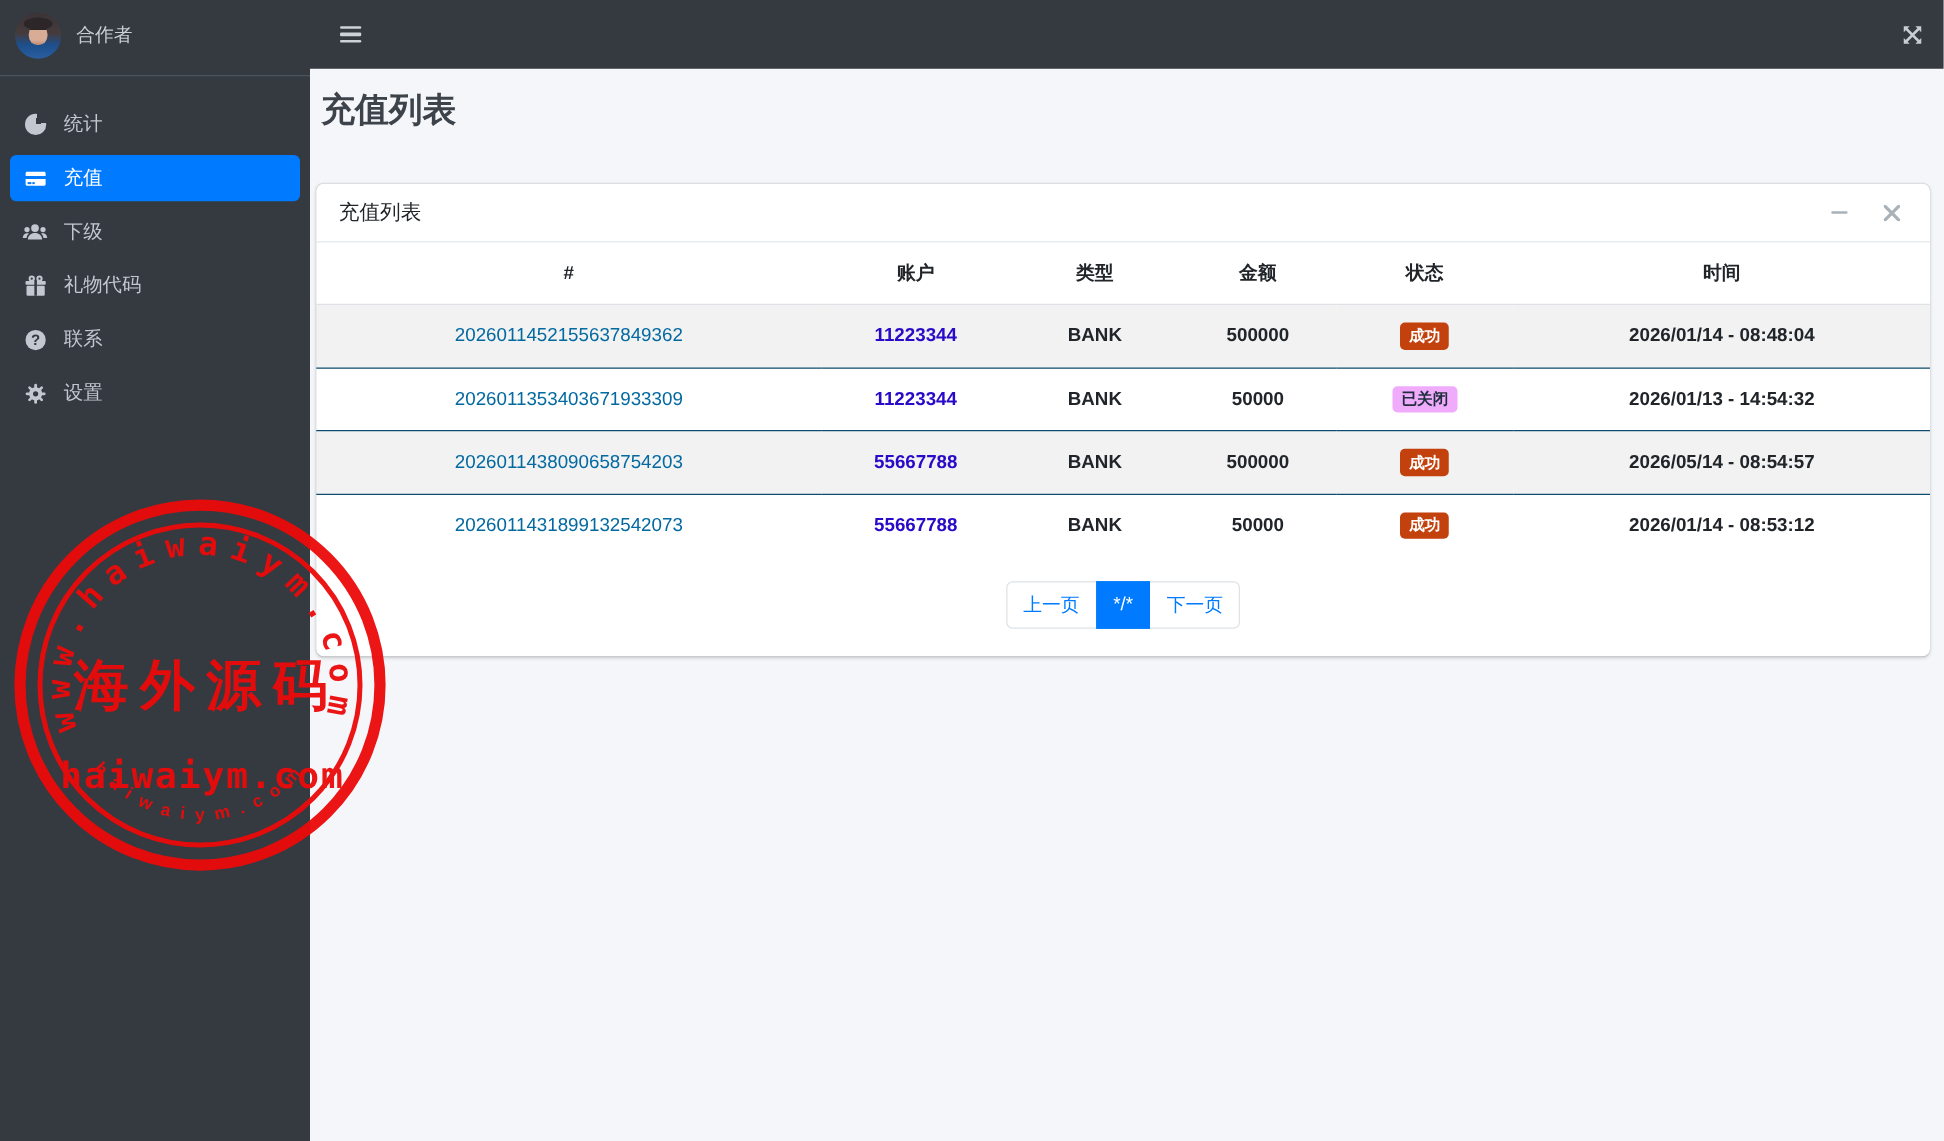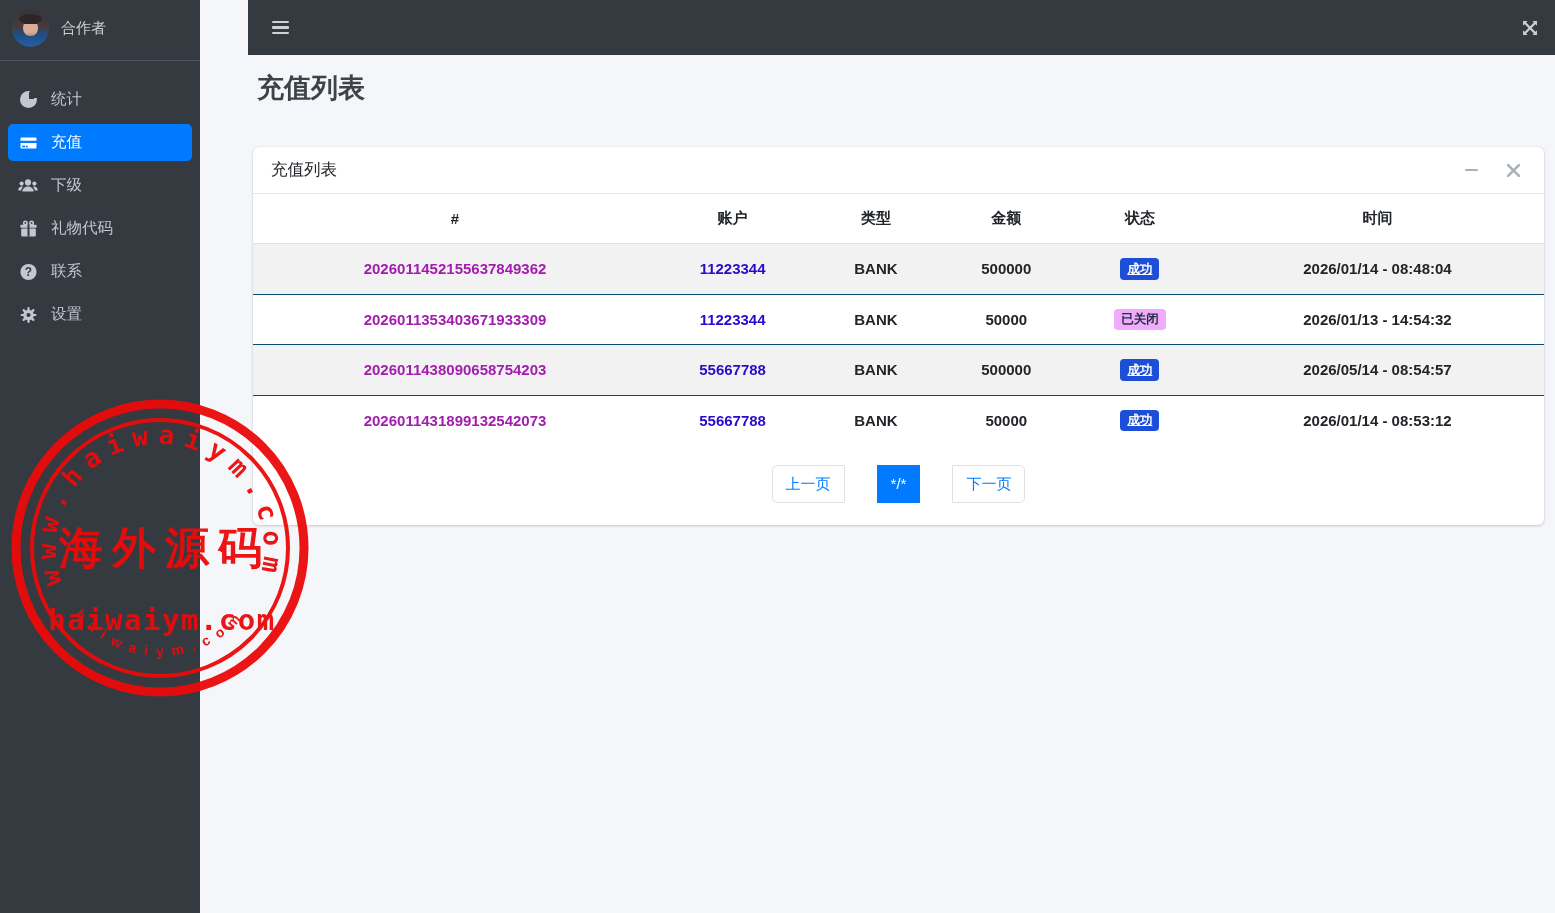--- a/index.html
+++ b/index.html
@@ -4,21 +4,21 @@
 <style>
   * { box-sizing: border-box; }
   html,body { margin:0; padding:0; }
   body {
     width:1555px; height:913px; overflow:hidden; position:relative;
     font-family:"Liberation Sans", sans-serif;
     background:#f4f6f9; color:#212529;
   }
 
   
-  .sidebar{position:absolute;left:0;top:0;width:200px;height:913px;background:#343a40;z-index:3;}
+  .sidebar{position:absolute;left:0;top:0;width:248px;height:913px;background:#343a40;z-index:3;}
   .user-panel{display:flex;align-items:center;gap:12px;padding:10px 8px 13px 12px;border-bottom:1px solid #4b545c;}
   .avatar{width:37px;height:37px;border-radius:50%;overflow:hidden;position:relative;flex:0 0 37px;
     background:linear-gradient(180deg,#3a3336 0%,#463b3c 45%,#1d4f8d 70%,#2a5ea0 100%);}
   .avatar::before{content:"";position:absolute;left:11px;top:9px;width:15px;height:17px;border-radius:50% 50% 45% 45%;
     background:linear-gradient(180deg,#2c2629 0 28%, #d9ac96 28% 78%, #b98a77 100%);}
   .avatar::after{content:"";position:absolute;left:7px;top:4px;width:23px;height:10px;border-radius:50%;background:#2c2629;}
   .user-name{color:#c9ced4;font-size:15px;}
   .side-nav{padding:20px 8px 8px;}
   .nav-item{display:flex;align-items:center;gap:13px;height:37px;padding:0 10px;margin-bottom:6px;
     color:#c2c7d0;font-size:15.5px;border-radius:5px;cursor:pointer;}
@@ -47,28 +47,28 @@
   .card-tools{display:flex;align-items:center;gap:26px;padding-right:5px;}
   .tool-btn{cursor:pointer;display:flex;align-items:center;justify-content:center;width:16px;height:16px;}
   .minus-shape{width:13px;height:2.6px;background:#a9b1b9;border-radius:1px;}
 
   table{width:100%;border-collapse:collapse;}
   thead th{padding:15px 8px;font-size:15px;font-weight:700;color:#212529;text-align:center;
     border-bottom:1px solid #dee2e6;}
   tbody td{padding:14px 8px;font-size:15px;text-align:center;border-top:1px solid #0c4a6e;}
   tbody tr:first-child td{border-top:none;}
   tbody tr:nth-child(odd){background:rgba(0,0,0,.05);}
-  .cell-id{color:#a21caf;font-weight:700;}
+  .cell-id{color:#0369a1;font-weight:400;}
   .account-link{font-weight:700;color:#2a0ac8;text-decoration:none;cursor:pointer;}
   .b{font-weight:700;color:#212529;}
   .badge{display:inline-block;padding:4.5px 7px;border-radius:4px;font-size:12.5px;font-weight:700;line-height:1;}
-  .badge-success{background:#1d4ed8;color:#fff;text-decoration:underline;}
+  .badge-success{background:#c2410c;color:#fff;}
   .badge-warning{background:#f0abfc;color:#1f2d3d;}
 
-  .pagination-wrap{display:flex;justify-content:center;padding:20px 0 22px;gap:33px;}
+  .pagination-wrap{display:flex;justify-content:center;padding:20px 0 22px;}
   .page-btn{padding:8.5px 13px;font-size:15px;border:1px solid #dee2e6;background:#fff;color:#007bff;
     cursor:pointer;margin-left:-1px;user-select:none;}
   .page-btn.first{border-radius:5px 0 0 5px;margin-left:0;}
   .page-btn.last{border-radius:0 5px 5px 0;}
   .page-btn.active{background:#007bff;border-color:#007bff;color:#fff;position:relative;z-index:1;}
 
   
   .stamp{position:absolute;left:10px;top:398px;width:300px;height:300px;z-index:10;pointer-events:none;opacity:.95;}
   .stamp text{fill:#ec0a0a;}
   .stamp .arc-top{font-family:"DejaVu Sans Mono","Liberation Mono",monospace;font-size:26px;font-weight:700;letter-spacing:9px;}

